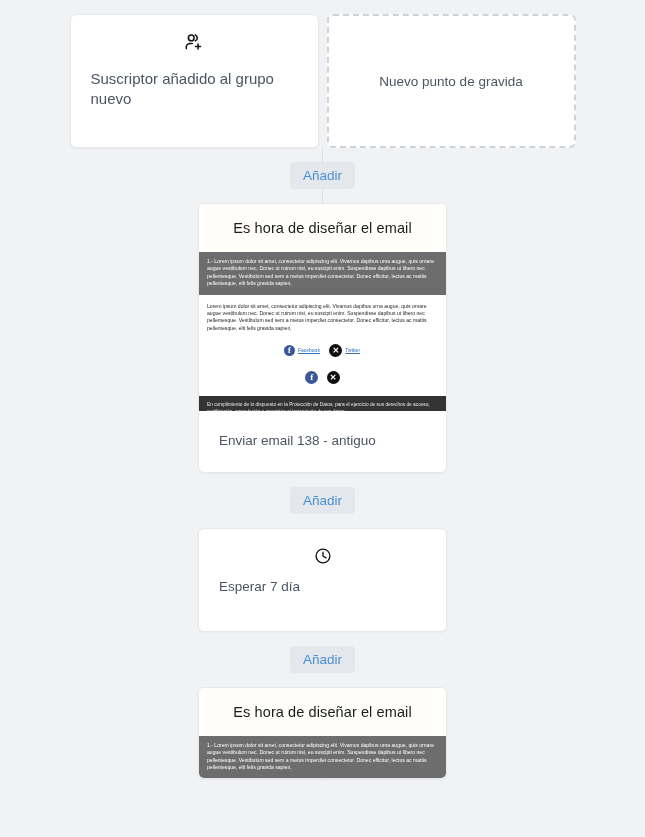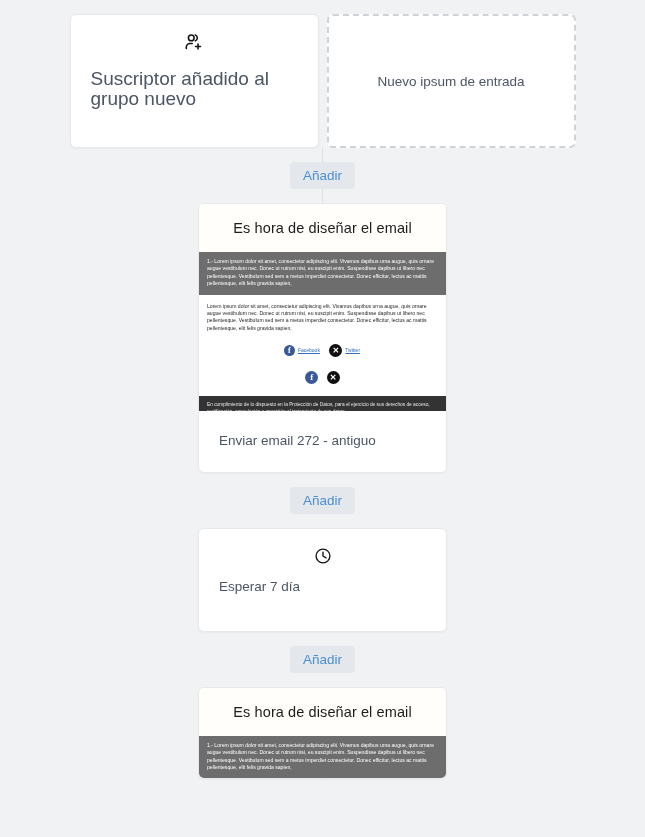--- a/index.html
+++ b/index.html
@@ -56,21 +56,21 @@
 
   .trigger-icon {
     display: block;
     text-align: center;
     height: 24px;
     margin-bottom: 14px;
   }
   .trigger-icon svg { vertical-align: middle; }
 
   .trigger-label {
-    font-size: 19px;
+    font-size: 15px;
     line-height: 20px;
     color: #4b5563;
   }
 
   .entry-card {
     width: 249px;
     height: 134px;
     background: #ffffff;
     border: 2px dashed #cfd3d9;
     border-radius: 6px;
@@ -241,21 +241,21 @@
           <circle cx="9" cy="7.5" r="3.1"></circle>
           <path d="M3.6 19.2v-1.4a4.2 4.2 0 0 1 4.2-4.2h2.3"></path>
           <path d="M16.4 14.2v5.4M13.7 16.9h5.4"></path>
           <path d="M13.4 4.2a3.6 3.6 0 0 1 0 6.6"></path>
         </svg>
       </span>
       <div class="trigger-label">Suscriptor añadido al grupo nuevo</div>
     </div>
 
     <div class="entry-card">
-      <span class="entry-label">Nuevo ipsum de entrada</span>
+      <span class="entry-label">Nuevo punto de gravida</span>
     </div>
   </div>
 
   <div class="add-row">
     <button class="add-btn">Añadir</button>
   </div>
 
   <div class="step-row">
     <div class="step-card">
       <div class="email-preview">
@@ -282,21 +282,21 @@
             <span class="fb-dot big">f</span>
           </span>
           <span class="social-item">
             <span class="x-dot">✕</span>
           </span>
         </div>
 
         <div class="email-footer-dark">En cumplimiento de lo dispuesto en la Protección de Datos, para el ejercicio de sus derechos de acceso, rectificación, cancelación y oposición al tratamiento de sus datos</div>
       </div>
 
-      <div class="step-label">Enviar email 272 - antiguo</div>
+      <div class="step-label">Enviar email 138 - antiguo</div>
     </div>
   </div>
 
   <div class="add-row">
     <button class="add-btn">Añadir</button>
   </div>
 
   <div class="step-row">
     <div class="card wait-card">
       <span class="wait-icon">

